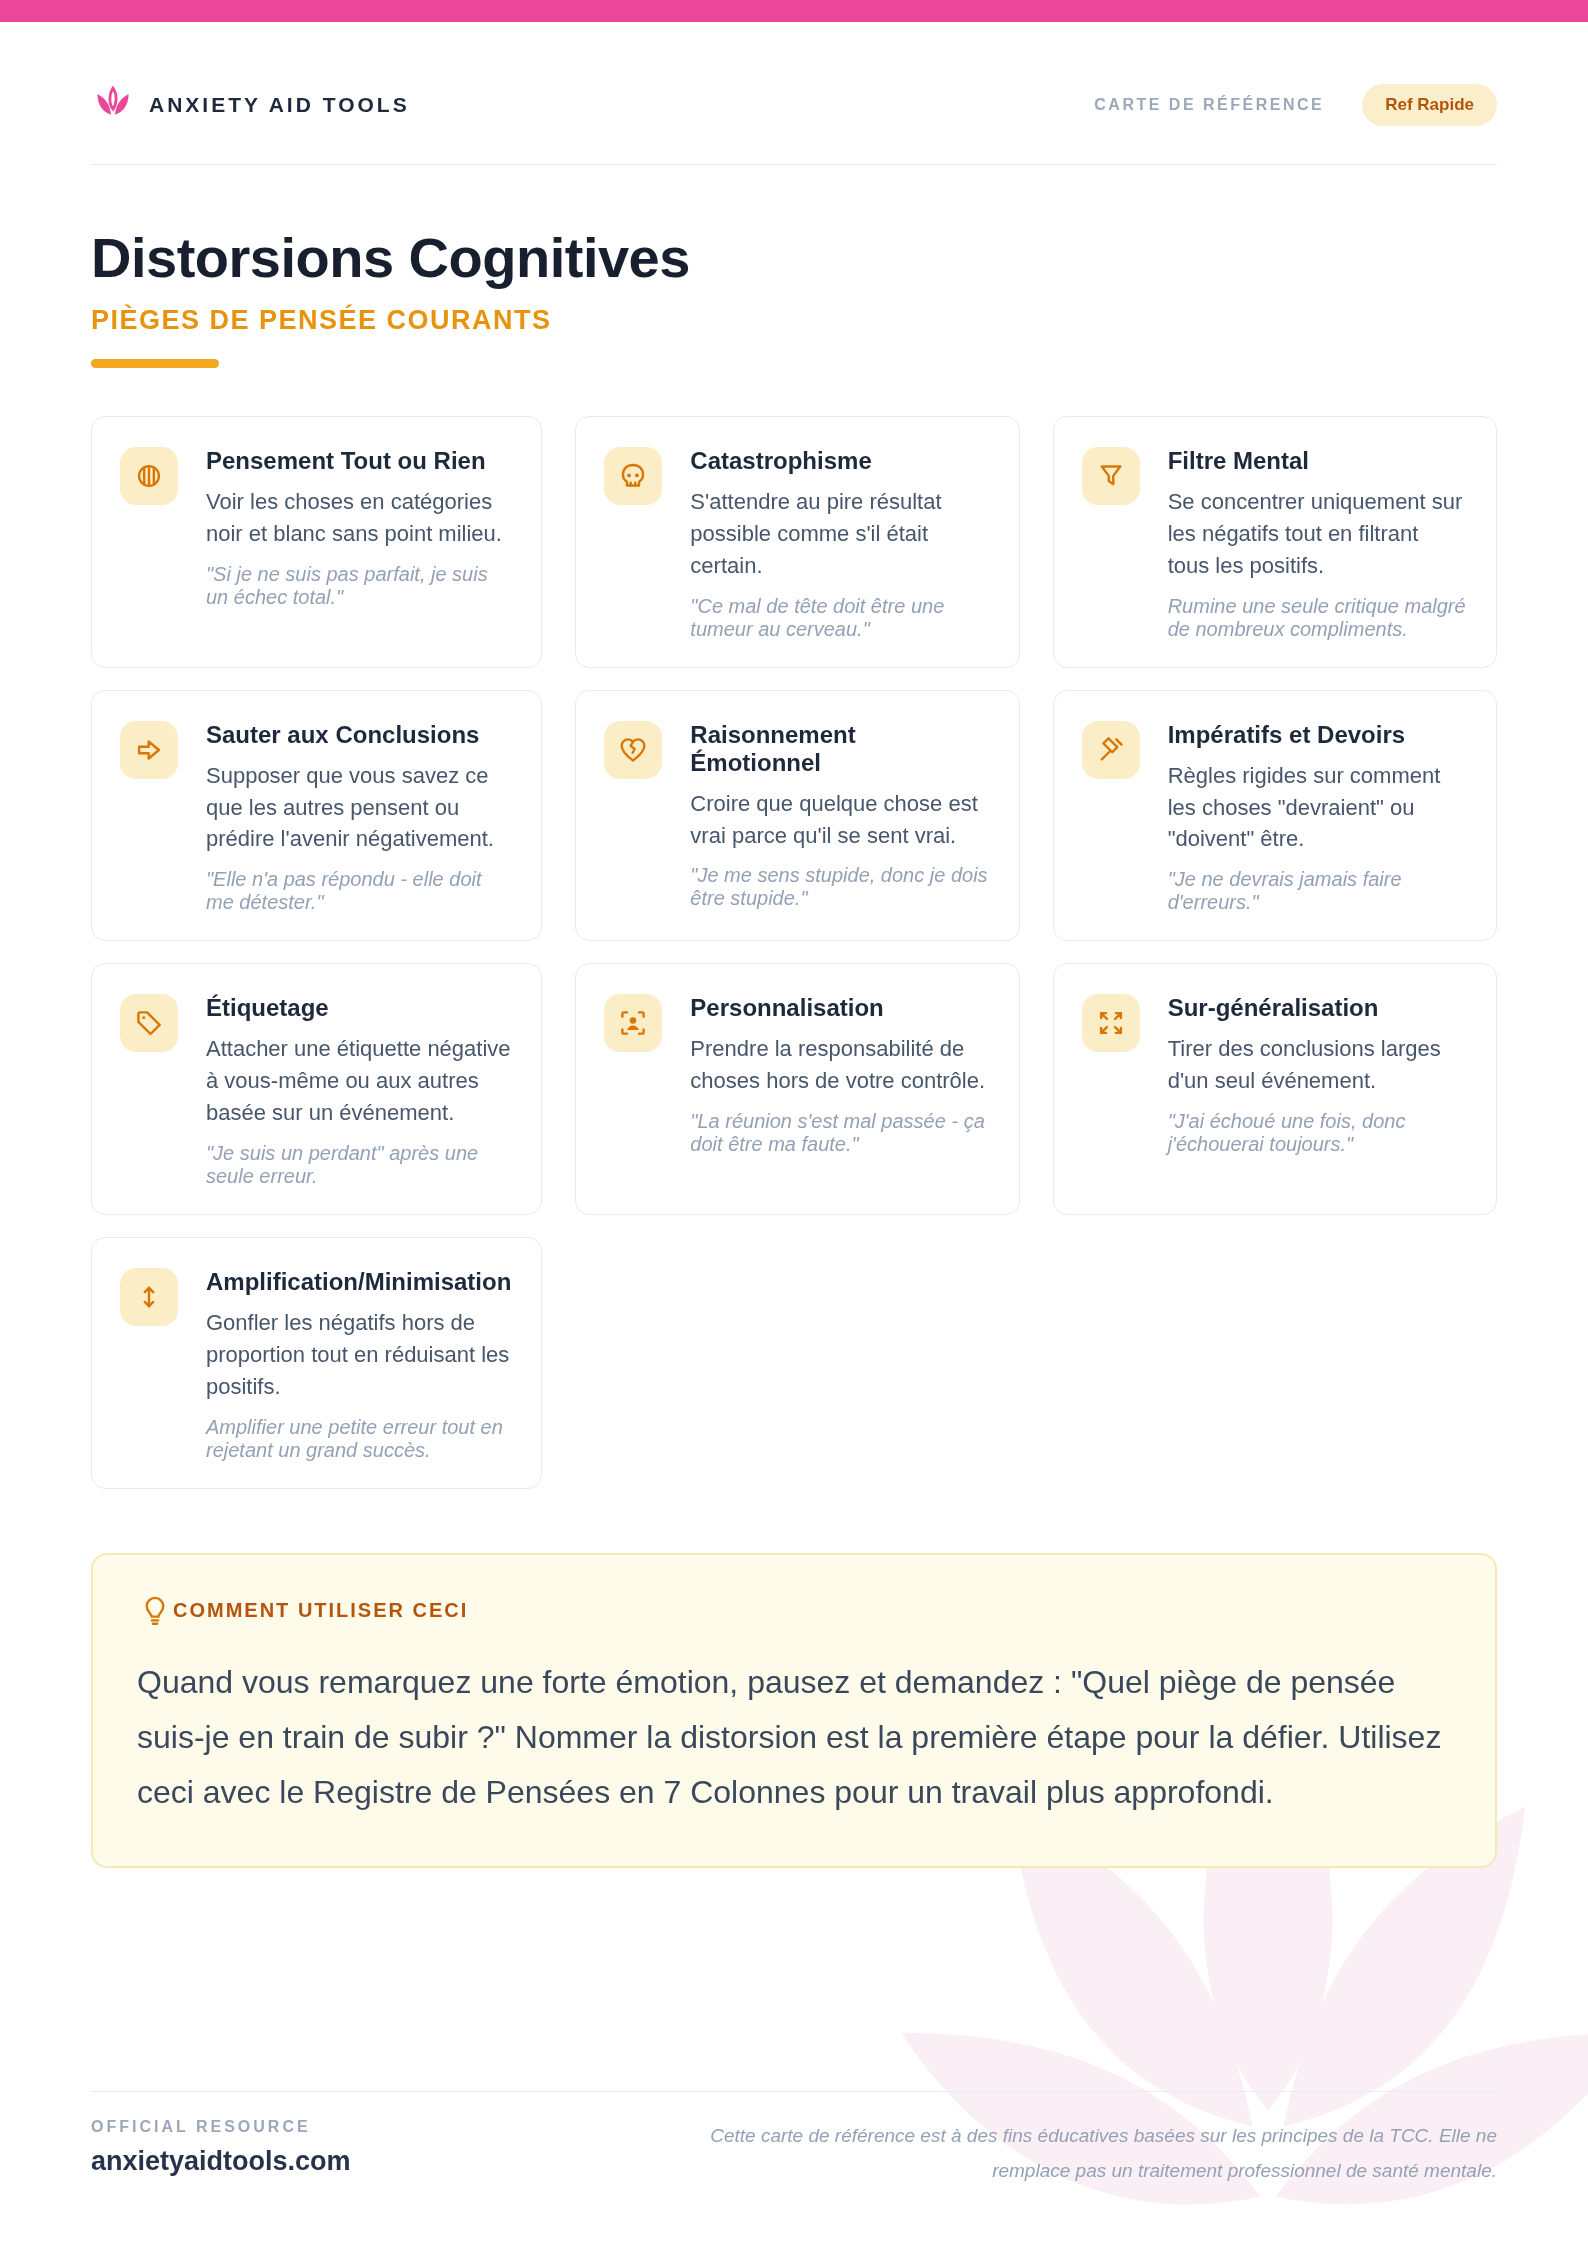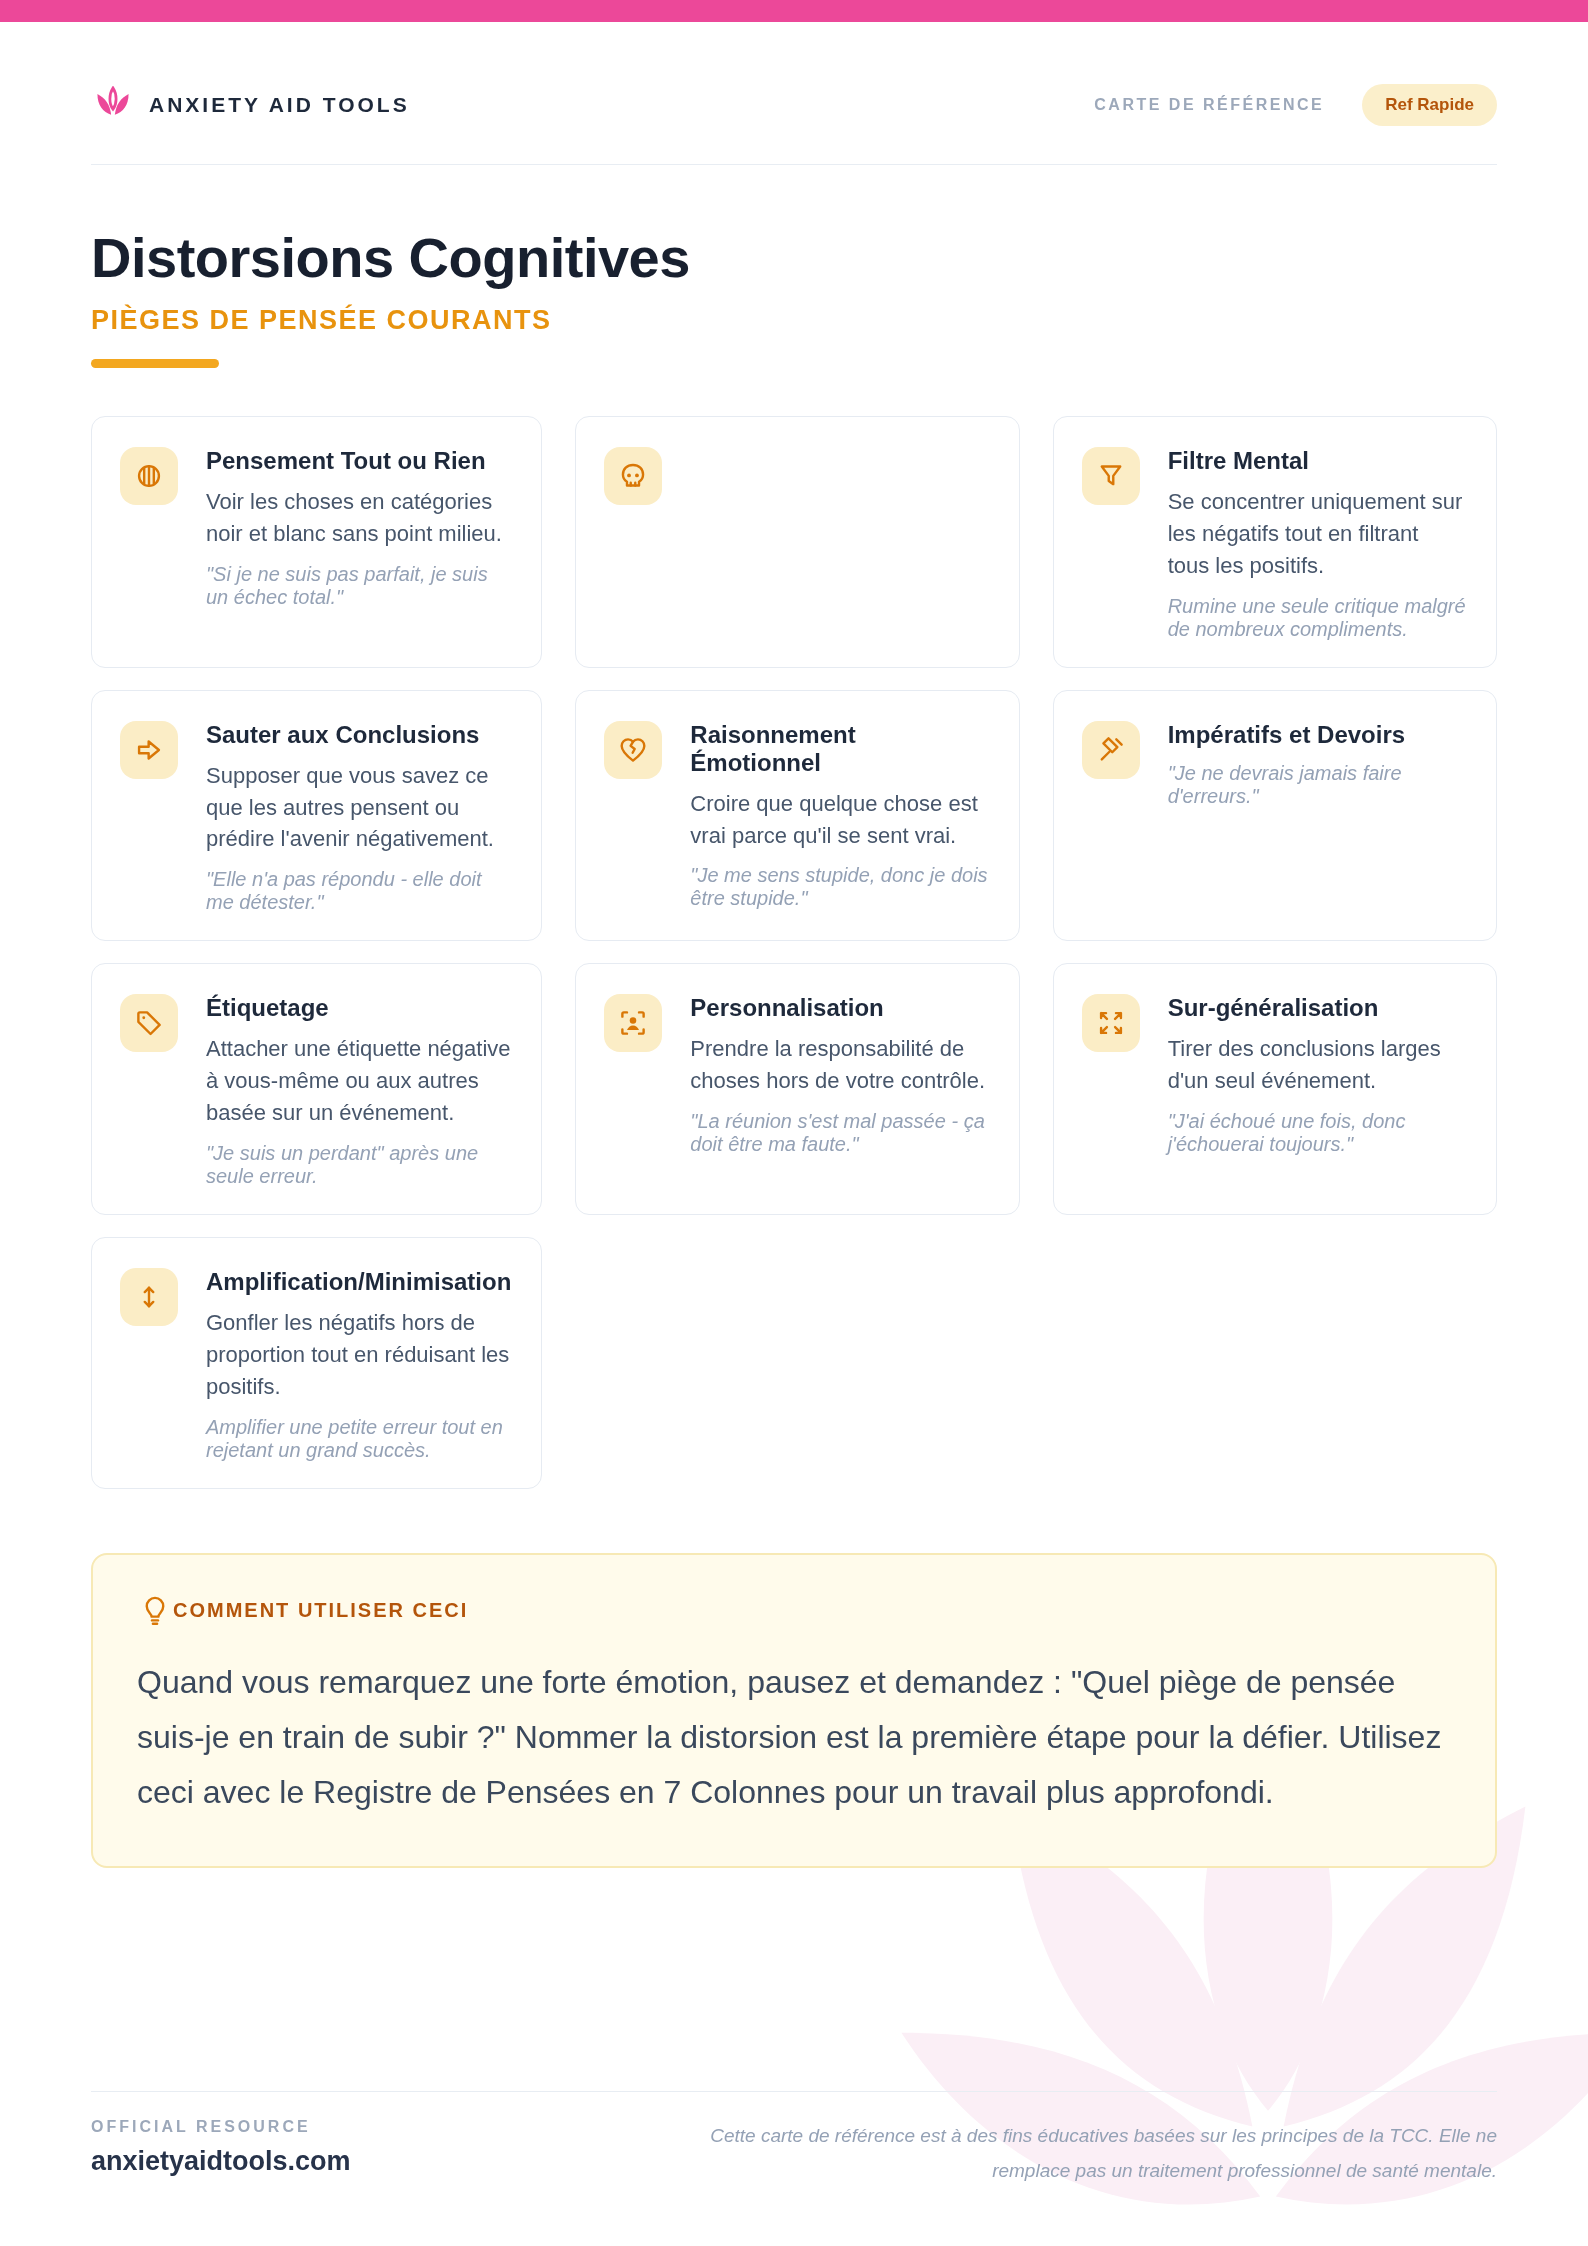--- a/index.html
+++ b/index.html
@@ -111,20 +111,25 @@
 
   <div class="card">
     <div class="icon-box">
           <svg viewBox="0 0 48 48" fill="none" stroke="currentColor" stroke-width="3.4" stroke-linecap="round" stroke-linejoin="round">
             <path d="M24 8.5c-8.4 0-14.2 5.7-14.2 13.3 0 4.7 2.3 8.2 5.7 10.2v5.5h17v-5.5c3.4-2 5.7-5.5 5.7-10.2C38.2 14.2 32.4 8.5 24 8.5z"></path>
             <circle cx="18.4" cy="23.2" r="2.7" fill="currentColor" stroke="none"></circle>
             <circle cx="29.6" cy="23.2" r="2.7" fill="currentColor" stroke="none"></circle>
             <path d="M20.8 33.5v3.8M27.2 33.5v3.8"></path>
           </svg>
         </div>
+    <div class="card-body">
+      <h3 class="card-title">Catastrophisme</h3>
+      <p class="card-desc">S'attendre au pire résultat possible comme s'il était certain.</p>
+      <p class="card-quote">"Ce mal de tête doit être une tumeur au cerveau."</p>
+    </div>
   </div>
 
   <div class="card">
     <div class="icon-box">
           <svg viewBox="0 0 48 48" fill="none" stroke="currentColor" stroke-width="3.4" stroke-linecap="round" stroke-linejoin="round">
             <path d="M11 10.5h26L27.2 23.8v11.7l-6.4-4.4v-7.3L11 10.5z"></path>
           </svg>
         </div>
     <div class="card-body">
       <h3 class="card-title">Filtre Mental</h3>
@@ -163,20 +168,21 @@
   <div class="card">
     <div class="icon-box">
           <svg viewBox="0 0 48 48" fill="none" stroke="currentColor" stroke-width="3.4" stroke-linecap="round" stroke-linejoin="round">
             <path d="M20.5 7.5 33 20l-7.2 7.2L13.3 14.7z"></path>
             <path d="M21.8 26.5 11 37.3"></path>
             <path d="M31.5 9l7.5 7.5"></path>
           </svg>
         </div>
     <div class="card-body">
       <h3 class="card-title">Impératifs et Devoirs</h3>
+      <p class="card-desc">Règles rigides sur comment les choses "devraient" ou "doivent" être.</p>
       <p class="card-quote">"Je ne devrais jamais faire d'erreurs."</p>
     </div>
   </div>
 
   <div class="card">
     <div class="icon-box">
           <svg viewBox="0 0 48 48" fill="none" stroke="currentColor" stroke-width="3.4" stroke-linecap="round" stroke-linejoin="round">
             <path d="M9 11a2 2 0 0 1 2-2h10.3L39 26.7 26.2 39.5 9 22.3V11z"></path>
             <circle cx="16.6" cy="16.6" r="2" fill="currentColor" stroke="none"></circle>
           </svg>

